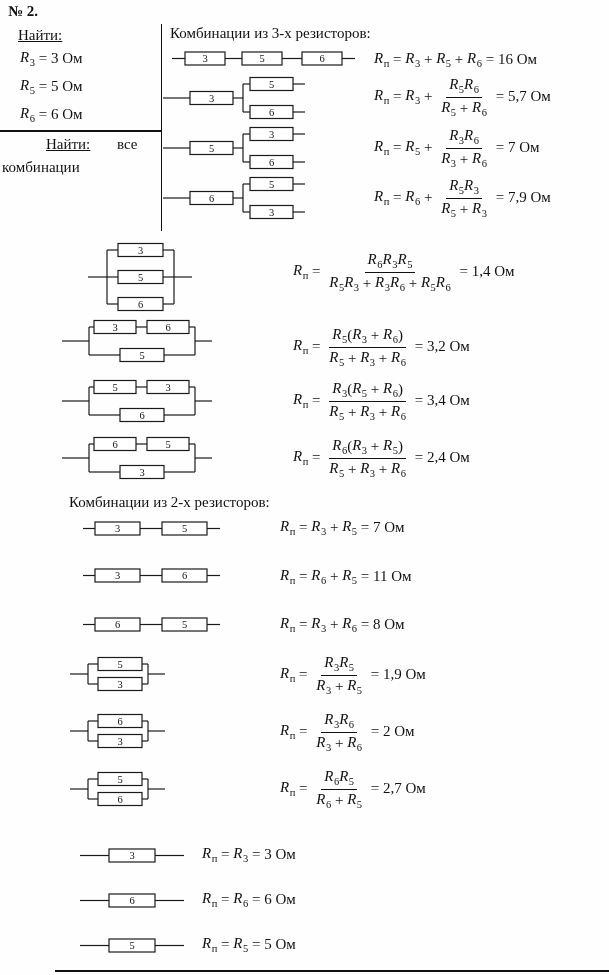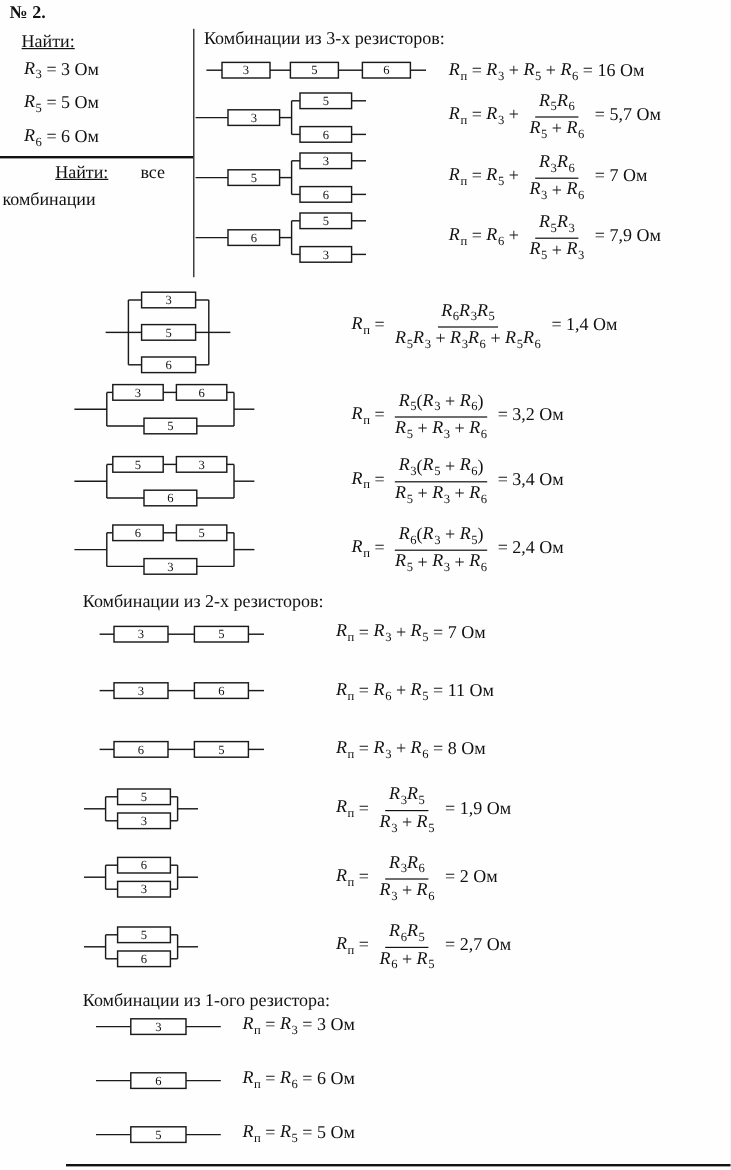--- a/index.html
+++ b/index.html
@@ -259,21 +259,20 @@
       <line x1="18" y1="9" x2="28" y2="9"></line>
       <rect x="28" y="2.5" width="44" height="13"></rect>
       <text x="50" y="12.5">5</text>
       <line x1="72" y1="9" x2="78" y2="9"></line>
       <line x1="18" y1="29" x2="28" y2="29"></line>
       <rect x="28" y="22.5" width="44" height="13"></rect>
       <text x="50" y="32.5">6</text>
       <line x1="72" y1="29" x2="78" y2="29"></line>
     </svg>
     <div class="formula" style="left: 280px; top: 789px;"><span class="rv"><i>R</i><sub>п</sub></span><span class="tx"> = </span><span class="frac"><span class="num"><span class="rv"><i>R</i><sub>6</sub></span><span class="rv"><i>R</i><sub>5</sub></span></span><span class="den"><span class="rv"><i>R</i><sub>6</sub></span><span class="tx"> + </span><span class="rv"><i>R</i><sub>5</sub></span></span></span><span class="tx"> = 2,7 Ом</span></div>
-    <div class="abs section-title" style="left: 69px; top: 826px;">Комбинации из 1-ого резистора:</div>
     <svg class="circuit" width="104" height="17" style="left: 80px; top: 846.5px;">
       <line x1="0" y1="8.5" x2="29" y2="8.5"></line>
       <rect x="29" y="2" width="46" height="13"></rect>
       <text x="52" y="12">3</text>
       <line x1="75" y1="8.5" x2="104" y2="8.5"></line>
     </svg>
     <div class="formula" style="left: 202px; top: 855px;"><span class="rv"><i>R</i><sub>п</sub></span><span class="tx"> = </span><span class="rv"><i>R</i><sub>3</sub></span><span class="tx"> = 3 Ом</span></div>
     <svg class="circuit" width="104" height="17" style="left: 80px; top: 891.5px;">
       <line x1="0" y1="8.5" x2="29" y2="8.5"></line>
       <rect x="29" y="2" width="46" height="13"></rect>

